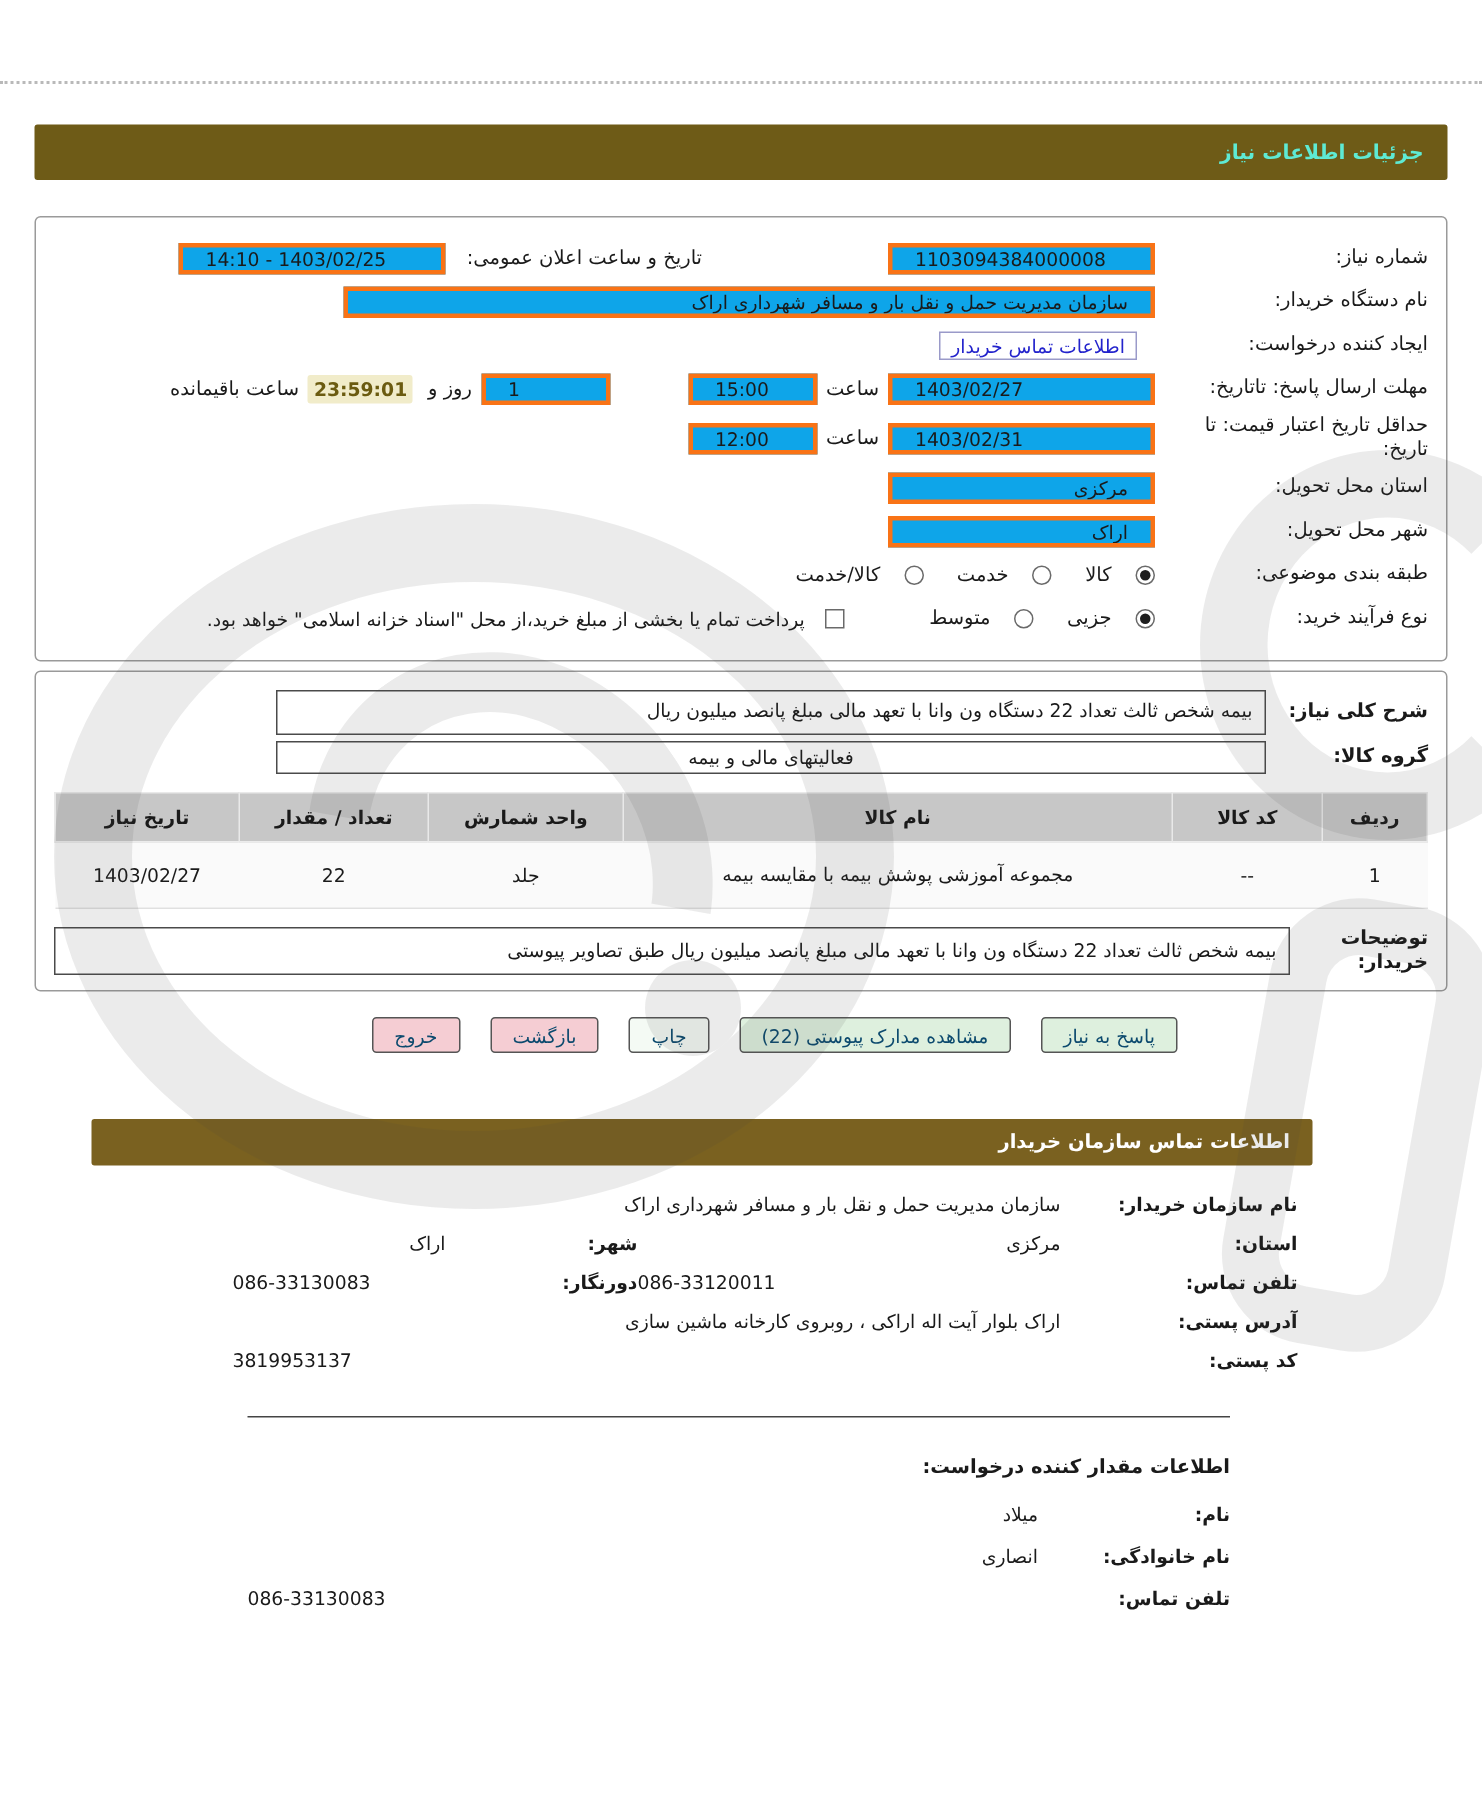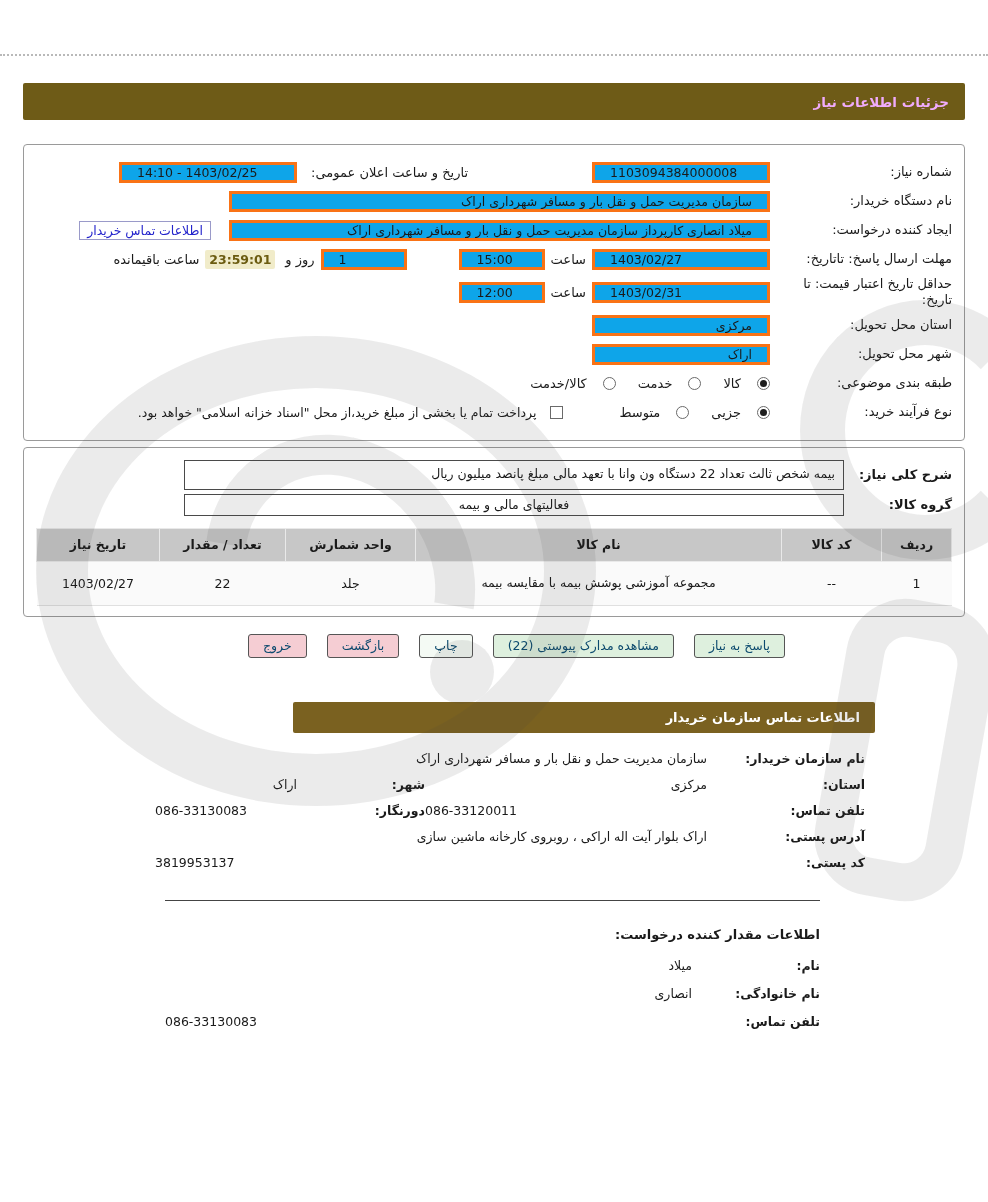--- a/index.html
+++ b/index.html
@@ -9,21 +9,21 @@
     font-family:"DejaVu Sans", sans-serif; font-size:13px; direction:rtl;
   }
   .ltr { direction:ltr; unicode-bidi:embed; }
 
   
   .top-strip { height:56px; border-bottom:2px dotted #b9b9b9; }
 
   
   .title-bar {
     margin:27px 23px 0; height:37px; background:#6e5b17; border-radius:2px;
-    color:#f0abfc; display:flex; align-items:center; padding:0 16px;
+    color:#5eead4; display:flex; align-items:center; padding:0 16px;
     font-size:13.5px; font-weight:bold;
   }
 
   
   .box { margin:24px 23px 0; border:1px solid #9a9a9a; border-radius:4px; padding:10px 12px; position:relative; z-index:2; background:transparent; }
   .box2 { margin-top:6px; }
 
   .frow { display:flex; align-items:center; gap:6px; margin:5px 0; min-height:24px; }
   .flabel { width:176px; min-width:176px; line-height:1.25; }
   .flabel2 { width:165px; min-width:165px; margin-right:118px; }
@@ -86,21 +86,21 @@
   .btn {
     height:24px; padding:0 14px; font-size:12.5px; border:1px solid #555;
     border-radius:3px; cursor:pointer; font-family:inherit; color:#0c4a6e; white-space:nowrap;
   }
   .btn.green { background:#def0de; }
   .btn.light { background:#f4faf4; }
   .btn.pink  { background:#f5cdd3; }
 
   
   .contact-bar {
-    width:582px; margin:44px 113px 0 auto; height:31px; background:#7a6120; border-radius:2px;
+    width:814px; margin:44px 113px 0 auto; height:31px; background:#7a6120; border-radius:2px;
     color:#fff; display:flex; align-items:center; padding:0 15px;
     font-weight:bold; font-size:13px; position:relative; z-index:2;
   }
   .contact-grid {
     width:730px; margin:14px 113px 0 auto; display:grid;
     grid-template-columns:140px 300px 110px 1fr; row-gap:11px;
     padding:4px 10px; font-size:12.5px; align-items:center; position:relative; z-index:2;
   }
   .clabel { font-weight:bold; }
   .cvalue { padding-right:18px; }
@@ -141,21 +141,20 @@
     <span class="inp inp-md ltr">14:10 - 1403/02/25</span>
   </div>
 
   <div class="frow">
     <span class="flabel">نام دستگاه خریدار:</span>
     <span class="inp inp-lg">سازمان مدیریت حمل و نقل بار و مسافر شهرداری اراک</span>
   </div>
 
   <div class="frow">
     <span class="flabel">ایجاد کننده درخواست:</span>
-    <span class="inp inp-lg">میلاد انصاری کارپرداز سازمان مدیریت حمل و نقل بار و مسافر شهرداری اراک</span>
     <a class="contact-link">اطلاعات تماس خریدار</a>
   </div>
 
   <div class="frow">
     <span class="flabel">مهلت ارسال پاسخ: تاتاریخ:</span>
     <span class="inp inp-md ltr">1403/02/27</span>
     <span>ساعت</span>
     <span class="inp inp-sm ltr ml46">15:00</span>
     <span class="inp inp-sm ltr">1</span>
     <span>روز و</span>
@@ -249,20 +248,24 @@
         <td>1</td>
         <td>--</td>
         <td><span class="name-wrap">مجموعه آموزشی پوشش بیمه با مقایسه بیمه</span></td>
         <td>جلد</td>
         <td>22</td>
         <td class="ltr">1403/02/27</td>
       </tr>
     </tbody>
   </table>
 
+  <div class="notes-row">
+    <span class="flabel-b">توضیحات خریدار:</span>
+    <span class="big-box notes-box">بیمه شخص ثالث تعداد 22 دستگاه ون وانا با تعهد مالی مبلغ پانصد  میلیون ریال  طبق تصاویر پیوستی</span>
+  </div>
 
 </div>
 
 <div class="btn-row">
   <button class="btn green">پاسخ به نیاز</button>
   <button class="btn green">مشاهده مدارک پیوستی (22)</button>
   <button class="btn light">چاپ</button>
   <button class="btn pink">بازگشت</button>
   <button class="btn pink">خروج</button>
 </div>

